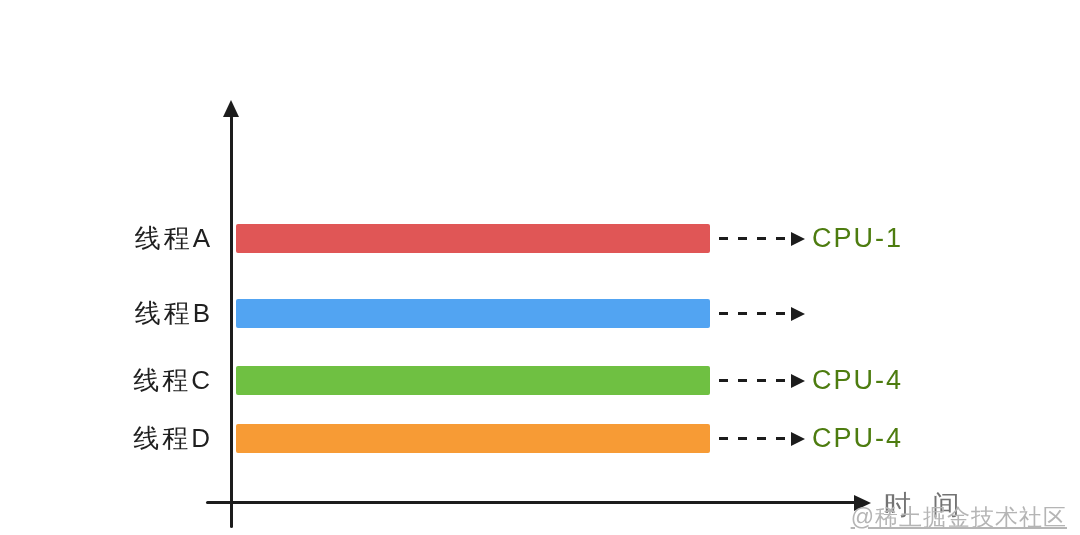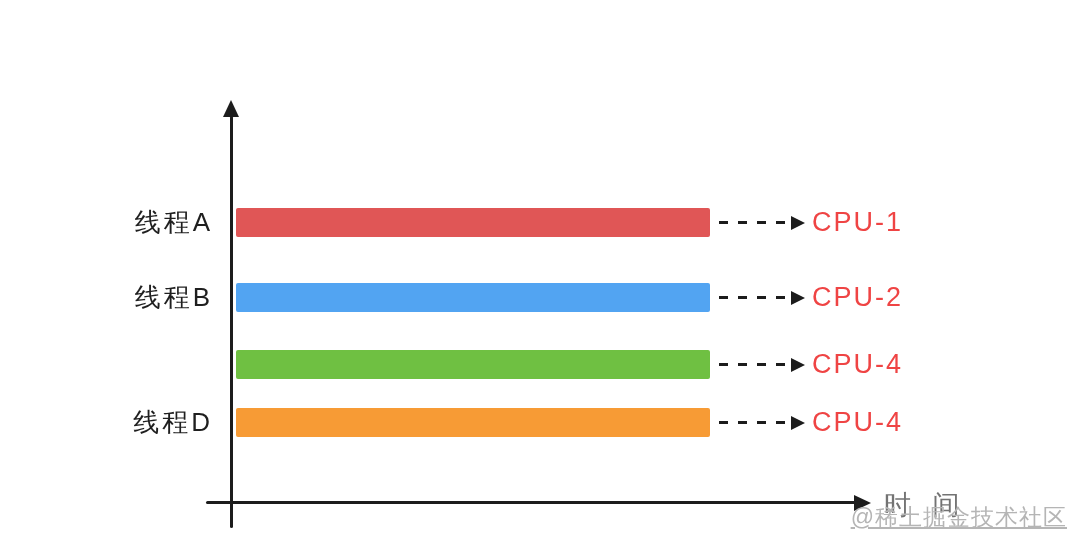--- a/index.html
+++ b/index.html
@@ -53,20 +53,21 @@
     letter-spacing: 7px;
     white-space: nowrap;
     color: #737373;
   }
   
   .row {
     position: absolute;
     left: 0;
     width: 100%;
     height: 29px;
+    margin-top: 16px;
   }
   .thread-label {
     position: absolute;
     left: 0; top: 0;
     width: 213px;
     text-align: right;
     font-size: 26px;
     line-height: 29px;
     letter-spacing: 3px;
     color: #1f1f1f;
@@ -96,21 +97,21 @@
     border-top: 7px solid transparent;
     border-bottom: 7px solid transparent;
     border-left: 14px solid #1c1c1c;
   }
   .cpu-label {
     position: absolute;
     left: 812px; top: 0;
     font-size: 27px;
     line-height: 29px;
     letter-spacing: 2px;
-    color: #ef4444;
+    color: #4d7c0f;
     white-space: nowrap;
   }
   .watermark {
     position: absolute;
     right: 13px; top: 502px;
     font-size: 23px;
     color: #b5b5b5;
     letter-spacing: 1px;
     white-space: nowrap;
     text-decoration: underline;
@@ -138,23 +139,23 @@
       </div>
       <div class="cpu-label">CPU-1</div>
     </div>
       <div class="row" style="top: 283px; padding-left: 44px;">
       <div class="thread-label">线程B</div>
       <div class="bar" style="background: rgb(82, 164, 242);"></div>
       <div class="dash-arrow">
         <span class="dash-line"></span>
         <span class="arrow-head"></span>
       </div>
-      <div class="cpu-label">CPU-2</div>
     </div>
       <div class="row" style="top: 350px;">
+      <div class="thread-label">线程C</div>
       <div class="bar" style="background: rgb(111, 192, 66);"></div>
       <div class="dash-arrow">
         <span class="dash-line"></span>
         <span class="arrow-head"></span>
       </div>
       <div class="cpu-label">CPU-4</div>
     </div>
       <div class="row" style="top: 408px;">
       <div class="thread-label">线程D</div>
       <div class="bar" style="background: rgb(247, 155, 53);"></div>

